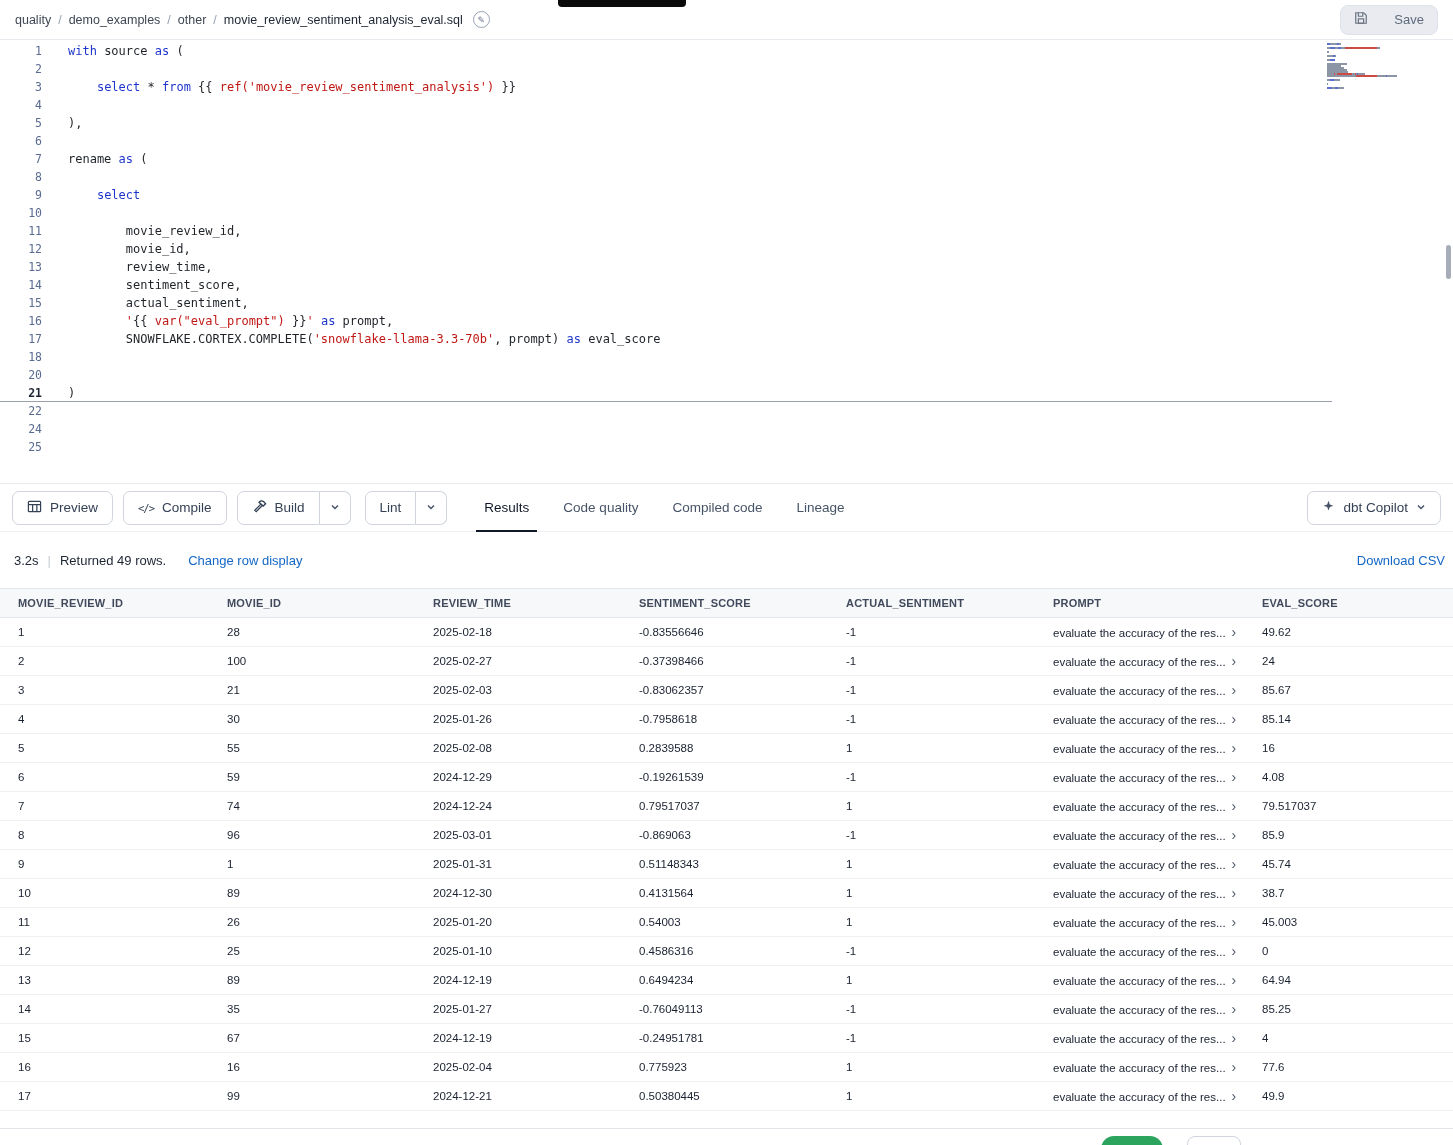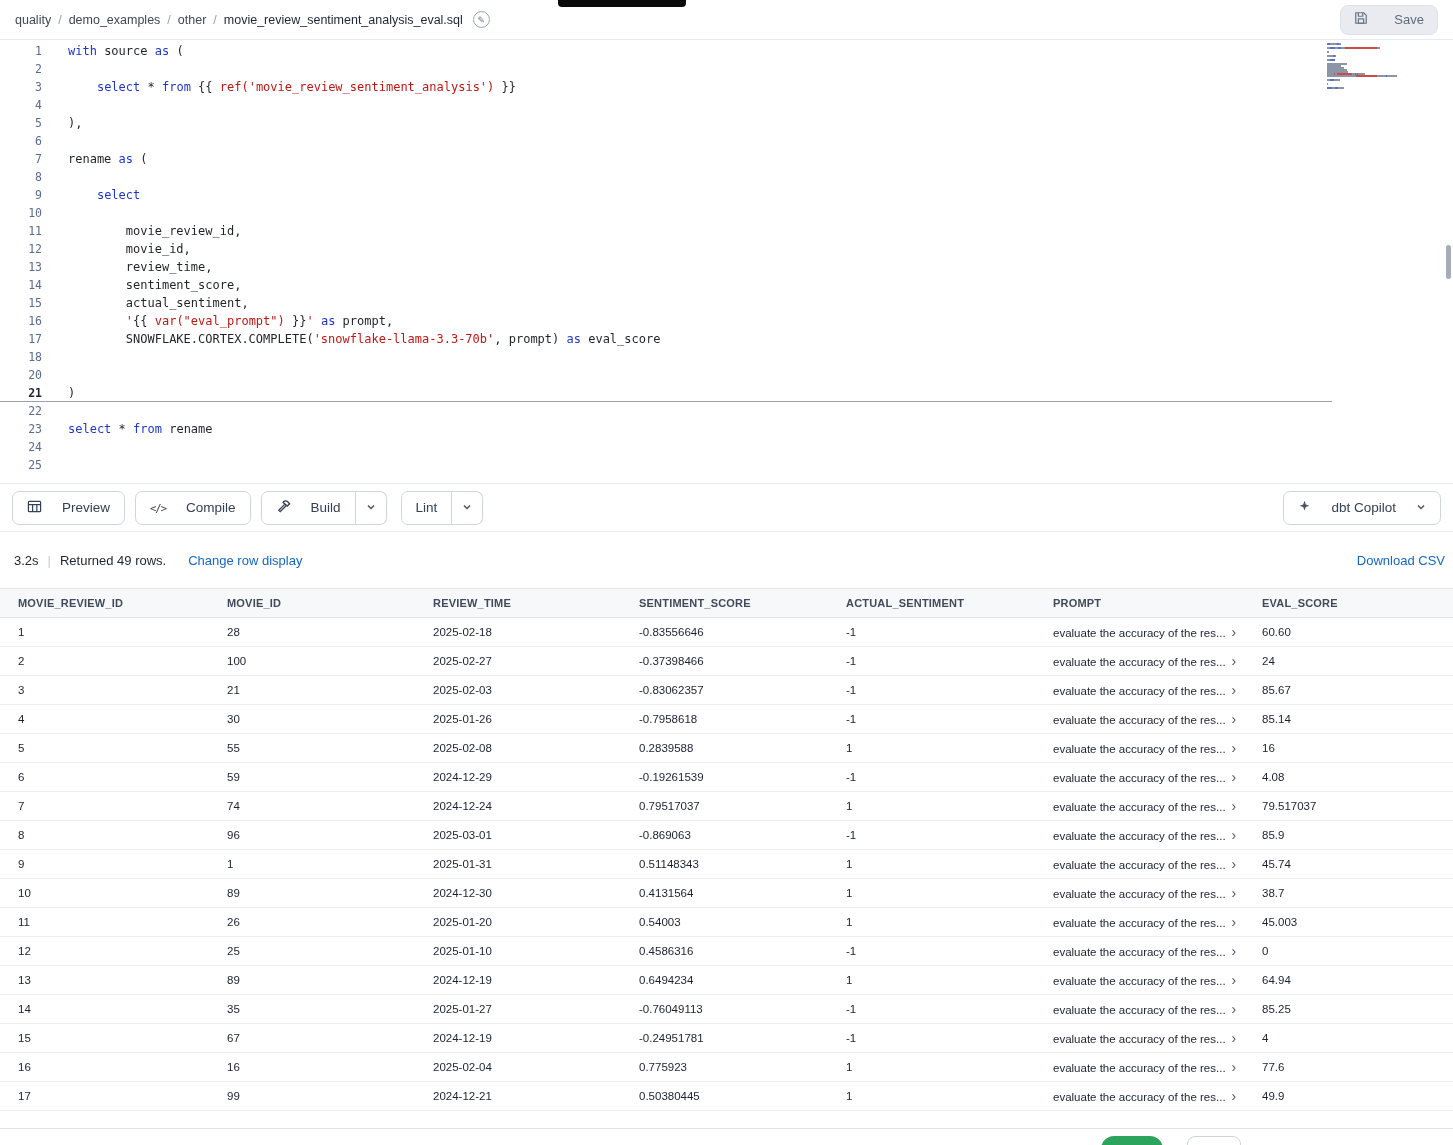--- a/index.html
+++ b/index.html
@@ -34,21 +34,21 @@
   .line.cur .ln{color:#1d2430;font-weight:bold;}
   .minimap{position:absolute;top:3px;right:8px;width:118px;}
   .mm-line{height:1px;margin-bottom:1px;white-space:nowrap;font-size:0;}
   .mm-seg{display:inline-block;height:1.6px;vertical-align:top;}
   .mm-p{background:#8b95a5;}
   .mm-k{background:#5a6fd0;}
   .mm-s{background:#cc4b45;}
   .editor-scrollthumb{position:absolute;right:2px;top:205px;width:5px;height:34px;background:#a7adb8;border-radius:3px;}
   
   .toolbar{height:48px;display:flex;align-items:center;padding:0 12px;border-bottom:1px solid #eef0f3;background:#fff;}
-  .tbtn{height:34px;border:1px solid #d0d5dd;border-radius:7px;background:#fff;display:flex;align-items:center;gap:20px;
+  .tbtn{height:34px;border:1px solid #d0d5dd;border-radius:7px;background:#fff;display:flex;align-items:center;gap:8px;
     padding:0 14px;font-size:13.5px;color:#344054;cursor:pointer;font-family:inherit;}
   .tbtn + .tbtn, .btn-group{margin-left:10px;}
   .btn-group{display:flex;}
   .btn-group .tbtn{margin-left:0;}
   .btn-group .main{border-radius:7px 0 0 7px;}
   .btn-group .caret{border-radius:0 7px 7px 0;border-left:none;padding:0 10px;}
   .code-icon{font-family:"DejaVu Sans Mono",monospace;font-size:10.5px;color:#344054;letter-spacing:-1px;}
   .tabs{display:flex;margin-left:20px;height:48px;}
   .tab{padding:0 17px;display:flex;align-items:center;font-size:13.5px;color:#475467;position:relative;cursor:pointer;}
   .tab.active{color:var(--tab-active);}
@@ -114,21 +114,20 @@
       <div class="line"><span class="ln">12</span><span class="code"><span class="tok-p">        movie_id,</span></span></div>
       <div class="line"><span class="ln">13</span><span class="code"><span class="tok-p">        review_time,</span></span></div>
       <div class="line"><span class="ln">14</span><span class="code"><span class="tok-p">        sentiment_score,</span></span></div>
       <div class="line"><span class="ln">15</span><span class="code"><span class="tok-p">        actual_sentiment,</span></span></div>
       <div class="line"><span class="ln">16</span><span class="code"><span class="tok-p">        </span><span class="tok-s">'</span><span class="tok-p">{{ </span><span class="tok-s">var("eval_prompt")</span><span class="tok-p"> }}</span><span class="tok-s">'</span><span class="tok-p"> </span><span class="tok-k">as</span><span class="tok-p"> prompt,</span></span></div>
       <div class="line"><span class="ln">17</span><span class="code"><span class="tok-p">        SNOWFLAKE.CORTEX.COMPLETE(</span><span class="tok-s">'snowflake-llama-3.3-70b'</span><span class="tok-p">, prompt) </span><span class="tok-k">as</span><span class="tok-p"> eval_score</span></span></div>
       <div class="line"><span class="ln">18</span><span class="code"></span></div>
       <div class="line"><span class="ln">20</span><span class="code"></span></div>
       <div class="line cur"><span class="ln">21</span><span class="code"><span class="tok-p">)</span></span></div>
       <div class="line"><span class="ln">22</span><span class="code"></span></div>
-      <div class="line"><span class="ln">23</span><span class="code"><span class="tok-k">select</span><span class="tok-p"> * </span><span class="tok-k">from</span><span class="tok-p"> rename</span></span></div>
       <div class="line"><span class="ln">24</span><span class="code"></span></div>
       <div class="line"><span class="ln">25</span><span class="code"></span></div>
     </div>
   <div class="minimap" id="minimap">
       <div class="mm-line"><span class="mm-seg mm-k" style="width: 3.4px;"></span><span class="mm-seg mm-p" style="width: 6.8px;"></span><span class="mm-seg mm-k" style="width: 1.7px;"></span><span class="mm-seg mm-p" style="width: 1.7px;"></span></div>
       <div class="mm-line"></div>
       <div class="mm-line"><span class="mm-seg mm-p" style="width: 3.4px;"></span><span class="mm-seg mm-k" style="width: 5.1px;"></span><span class="mm-seg mm-p" style="width: 2.55px;"></span><span class="mm-seg mm-k" style="width: 3.4px;"></span><span class="mm-seg mm-p" style="width: 3.4px;"></span><span class="mm-seg mm-s" style="width: 32.3px;"></span><span class="mm-seg mm-p" style="width: 2.55px;"></span></div>
       <div class="mm-line"></div>
       <div class="mm-line"><span class="mm-seg mm-p" style="width: 1.7px;"></span></div>
       <div class="mm-line"></div>
@@ -194,20 +193,26 @@
       <span>Lint</span>
     </button>
     <button class="tbtn caret">
       <span>
         <svg width="10" height="10" viewBox="0 0 10 10" fill="none" stroke="#475467" stroke-width="1.5">
             <polyline points="2,3.5 5,6.5 8,3.5"></polyline>
           </svg>
       </span>
     </button>
   </div>
+  <div class="tabs" id="tabs">
+      <div class="tab active">Results</div>
+      <div class="tab">Code quality</div>
+      <div class="tab">Compiled code</div>
+      <div class="tab">Lineage</div>
+    </div>
   <button class="tbtn copilot">
     <span>
       <svg width="13" height="13" viewBox="0 0 16 16" fill="#475467">
           <path d="M8 1l1.6 4.4L14 7l-4.4 1.6L8 13 6.4 8.6 2 7l4.4-1.6z"></path>
         </svg>
     </span>
     <span>dbt Copilot</span>
     <span>
       <svg width="10" height="10" viewBox="0 0 10 10" fill="none" stroke="#475467" stroke-width="1.5">
           <polyline points="2,3.5 5,6.5 8,3.5"></polyline>
@@ -246,21 +251,21 @@
       </tr>
     </thead>
   <tbody id="tbody">
       <tr>
         <td>1</td>
         <td>28</td>
         <td>2025-02-18</td>
         <td>-0.83556646</td>
         <td>-1</td>
         <td><span>evaluate the accuracy of the res...</span><span class="chev">›</span></td>
-        <td>60.60</td>
+        <td>49.62</td>
       </tr>
       <tr>
         <td>2</td>
         <td>100</td>
         <td>2025-02-27</td>
         <td>-0.37398466</td>
         <td>-1</td>
         <td><span>evaluate the accuracy of the res...</span><span class="chev">›</span></td>
         <td>24</td>
       </tr>

